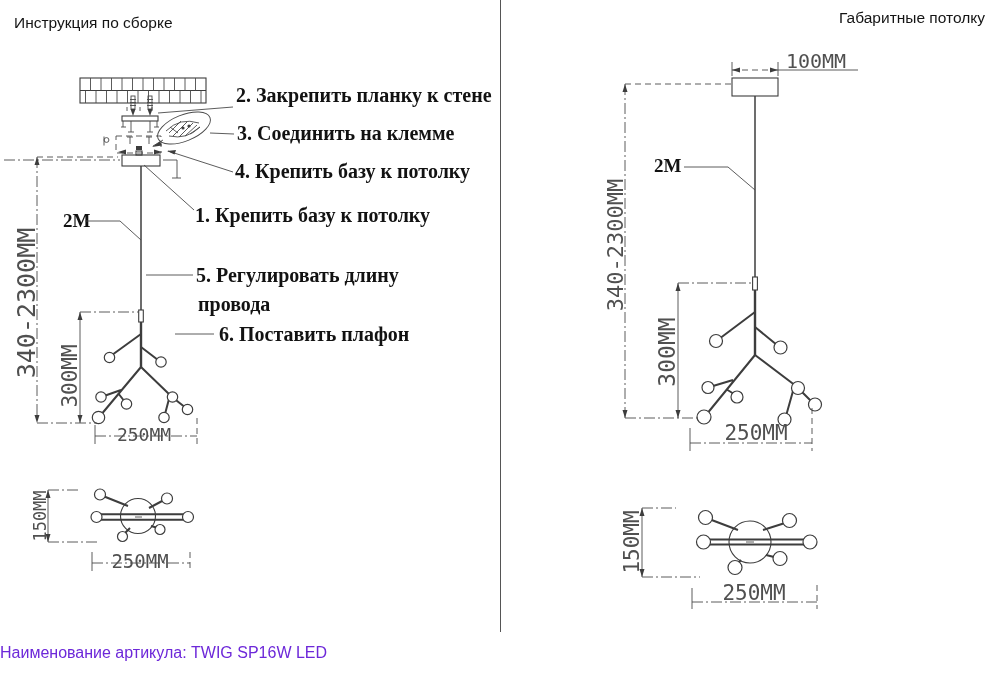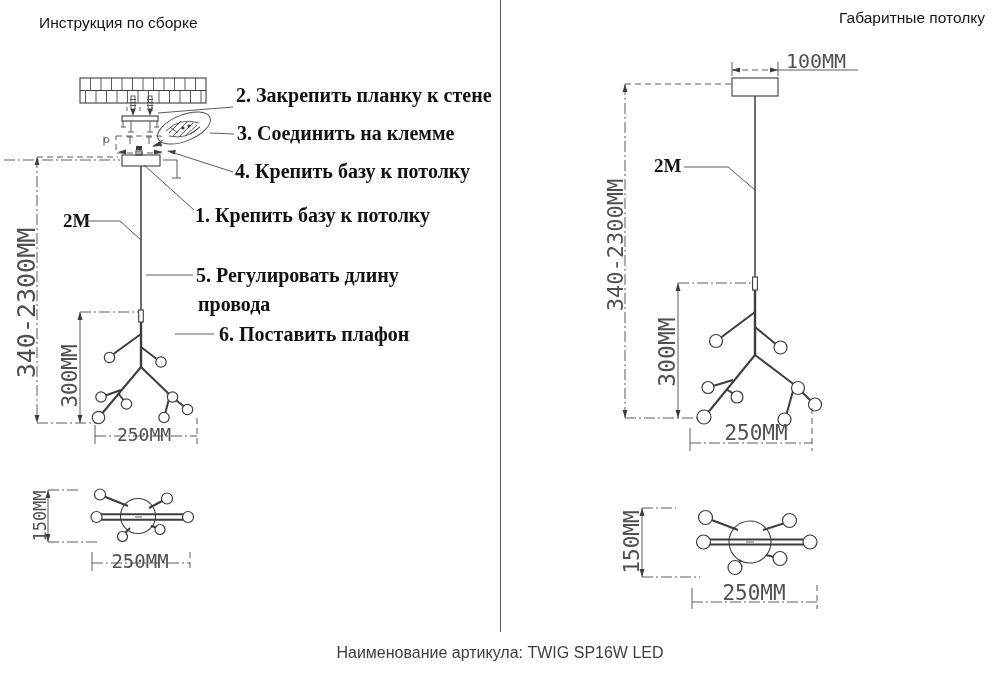--- a/index.html
+++ b/index.html
@@ -1,27 +1,27 @@
 <!DOCTYPE html>
 <html><head>
 <meta charset="utf-8">
 <style>
   html,body{margin:0;padding:0;}
   body{
     width:1000px;height:690px;position:relative;background:#ffffff;
     font-family:"Liberation Sans",sans-serif;overflow:hidden;
   }
   .title{
-    position:absolute;font-size:15.5px;color:#141414;white-space:nowrap;margin-left:25px;
+    position:absolute;font-size:15.5px;color:#141414;white-space:nowrap;
   }
   #left-title{left:14px;top:14px;}
   #right-title{right:15px;top:9px;}
   #caption{
-    position:absolute;left:0;top:644px;width:100%;text-align:center;
-    font-size:16px;color:#404040;
+    position:absolute;left:0;top:644px;width:100%;text-align:left;
+    font-size:16px;color:#6d28d9;
   }
   svg{position:absolute;left:0;top:0;}
   .ln{stroke:#3d3d3d;stroke-width:1.1;fill:none;stroke-linecap:butt;}
   .thin{stroke:#4a4a4a;stroke-width:0.9;fill:none;}
   .dash{stroke-dasharray:6 4;}
   .dd{stroke-dasharray:11 3 2 3;}
   .rod{stroke:#3d3d3d;stroke-width:1.5;fill:none;}
   .arm{stroke:#3d3d3d;stroke-width:2;fill:none;}
   .stem{stroke:#3d3d3d;stroke-width:2.4;fill:none;}
   .sphere{fill:#ffffff;stroke:#3d3d3d;stroke-width:1.2;}

